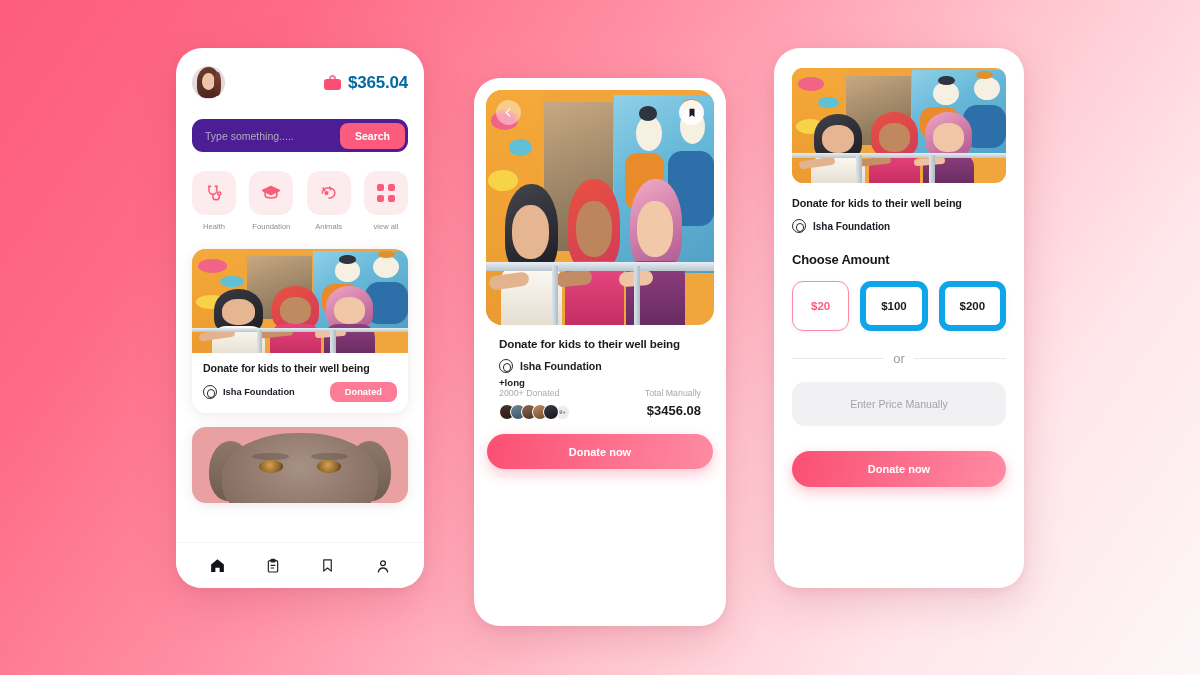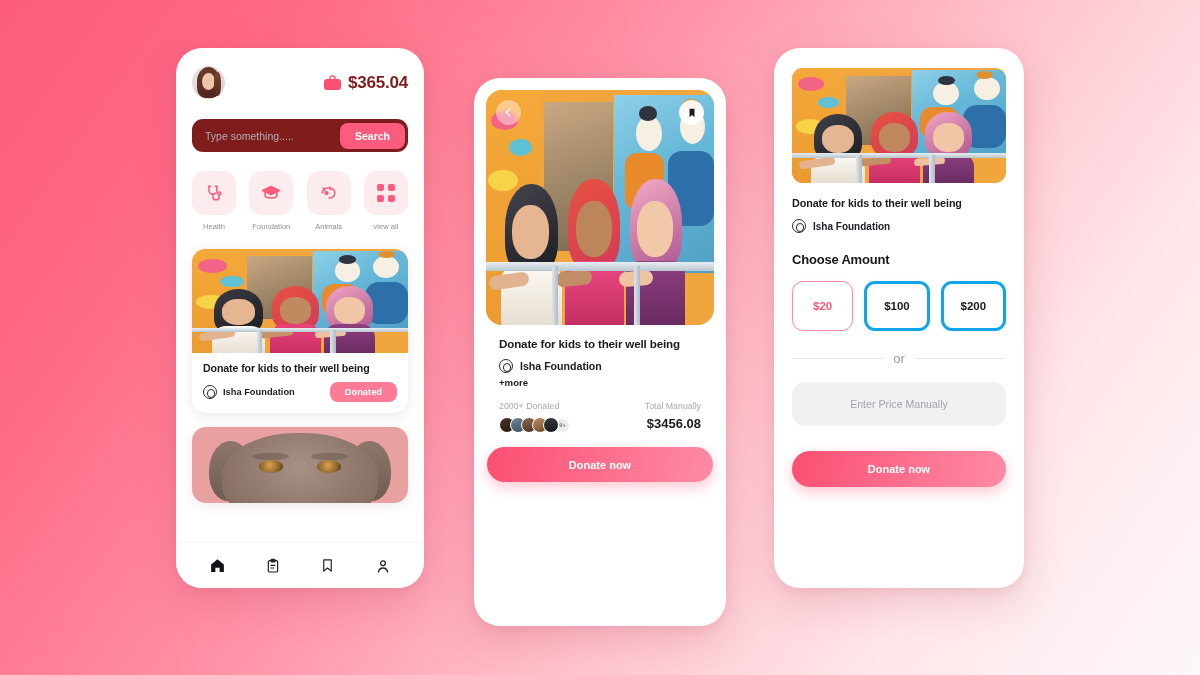--- a/index.html
+++ b/index.html
@@ -63,23 +63,23 @@
     background:linear-gradient(160deg,#6e3b2e,#4a241b);}
   .av-face{position:absolute;left:30%;top:22%;width:40%;height:52%;border-radius:48%;
     background:#eec4a8;}
   .av-strand{position:absolute;right:12%;top:18%;width:22%;height:74%;border-radius:42%;
     background:linear-gradient(180deg,#7a4231,#57291e);}
   .balance { display:flex; align-items:center; gap:7px; }
   .wallet { width:17px; height:15px; position:relative; flex:none; }
   .wallet .body{position:absolute;left:0;bottom:0;width:100%;height:74%;border-radius:3px;background:#fb4f72;}
   .wallet .handle{position:absolute;left:28%;top:0;width:44%;height:36%;
     border:2.5px solid #fb7e99;border-bottom:none;border-radius:5px 5px 0 0;}
-  .bal-amt { font-size:17px; font-weight:700; color:#7f1d1d; letter-spacing:-.2px; }
-
-  .searchbar { margin-top:20px; background:#7f1d1d; border-radius:11px; height:33px;
+  .bal-amt { font-size:17px; font-weight:700; color:#0369a1; letter-spacing:-.2px; }
+
+  .searchbar { margin-top:20px; background:#4c1d95; border-radius:11px; height:33px;
                display:flex; align-items:center; padding:0 4px 0 13px; }
   .search-input { flex:1; border:none; background:transparent; outline:none;
                   font-family:inherit; font-size:10.5px; color:#9a9aa2; }
   .search-input::placeholder{ color:#aeaeb6; }
   .search-btn { background:#fb5b7c; color:#fff; border:none; border-radius:8px;
                 height:26px; padding:0 15px; font-family:inherit; font-size:10.5px;
                 font-weight:700; cursor:pointer; }
 
   .cats { margin-top:19px; display:flex; justify-content:space-between; }
   .cat { width:44px; text-align:center; cursor:pointer; }
@@ -123,21 +123,21 @@
   .circ-back { left:10px; top:10px; background:rgba(255,255,255,.42);
                backdrop-filter:blur(2px); }
   .circ-bm { right:10px; top:10px; background:rgba(255,255,255,.92); }
   .p2-body { padding:12px 13px 0 13px; }
   .p2-title { font-size:11.6px; font-weight:700; color:#1b1b1f; letter-spacing:-.15px; }
   .p2-org { margin-top:9px; display:flex; align-items:center; gap:7px; }
   .p2-org .org-nm { font-size:10.6px; }
   .p2-desc { margin-top:10px; font-size:9.4px; line-height:1.58; color:#b4b4bc;
              letter-spacing:.05px; }
   .p2-more { margin-top:4px; font-size:9.6px; font-weight:700; color:#1b1b1f; cursor:pointer; }
-  .p2-stats { margin-top:13px; display:flex; justify-content:space-between; }
+  .p2-stats { display:flex; justify-content:space-between; }
   .st-lb { font-size:8.8px; color:#a8a8b0; }
   .avstack { margin-top:6px; display:flex; align-items:center; }
   .avstack .a { width:16px; height:16px; border-radius:50%; border:1.6px solid #fff;
                 margin-left:-5px; overflow:hidden; position:relative; }
   .avstack .a:first-child { margin-left:0; }
   .avstack .plus { width:15px; height:15px; border-radius:50%; background:#ececef;
                    margin-left:-4px; font-size:5.6px; color:#77777f; font-weight:700;
                    display:flex; align-items:center; justify-content:center; border:1.6px solid #fff; }
   .st-amt { margin-top:5px; font-size:13px; font-weight:700; color:#1b1b1f; text-align:right; }
   .st-right { text-align:right; }
@@ -149,21 +149,21 @@
 
   
   .p3-pad { padding:20px 18px 0 18px; }
   .p3-photo { border-radius:11px; overflow:hidden; height:115px; }
   .p3-photo .photo { height:100%; }
   .p3-title { margin-top:14px; font-size:10.8px; font-weight:700; color:#1b1b1f; letter-spacing:-.1px; }
   .p3-org { margin-top:10px; display:flex; align-items:center; gap:7px; }
   .p3-org .org-nm { font-size:10px; }
   .p3-ch { margin-top:19px; font-size:13px; font-weight:700; color:#16161b; letter-spacing:-.2px; }
   .amts { margin-top:14px; display:flex; gap:11px; }
-  .amt { flex:1; height:50px; border-radius:11px; background:#fff; border:3px solid #0ea5e9;
+  .amt { flex:1; height:50px; border-radius:11px; background:#fff; border:6px solid #0ea5e9;
          display:flex; align-items:center; justify-content:center;
          font-size:11.5px; font-weight:700; color:#1b1b1f; cursor:pointer;
          box-shadow:0 1px 5px rgba(120,60,75,.07); }
   .amt.sel { border:1.3px solid #fb8ba4; color:#fb5b7c; }
   .ordiv { margin-top:20px; display:flex; align-items:center; gap:9px; }
   .ordiv .ln { flex:1; height:1px; background:#e9e9ed; }
   .ordiv .tx { font-size:13px; color:#9a9aa2; }
   .manual { margin-top:16px; height:44px; border-radius:13px; background:#f1f1f3;
             display:flex; align-items:center; justify-content:center; cursor:text; }
   .manual input { border:none; background:transparent; outline:none; text-align:center;
@@ -385,21 +385,21 @@
           </svg>
       </span>
     </div>
 
     <div class="p2-body">
       <div class="p2-title">Donate for kids to their well being</div>
       <div class="p2-org">
         <span class="org-ic"></span>
         <span class="org-nm">Isha Foundation</span>
       </div>
-      <div class="p2-more">+more</div>
+      <div class="p2-more">+long</div>
 
       <div class="p2-stats">
         <div>
           <div class="st-lb">2000+ Donated</div>
           <div class="avstack">
             <span class="a" style="background:linear-gradient(160deg,#4a332a,#2a1b14);"></span>
             <span class="a" style="background:linear-gradient(160deg,#6d8a9c,#3b4f5d);"></span>
             <span class="a" style="background:linear-gradient(160deg,#8d6a52,#4b3326);"></span>
             <span class="a" style="background:linear-gradient(160deg,#c08e5e,#6e4a2c);"></span>
             <span class="a" style="background:linear-gradient(160deg,#3b3b42,#17171c);"></span>

